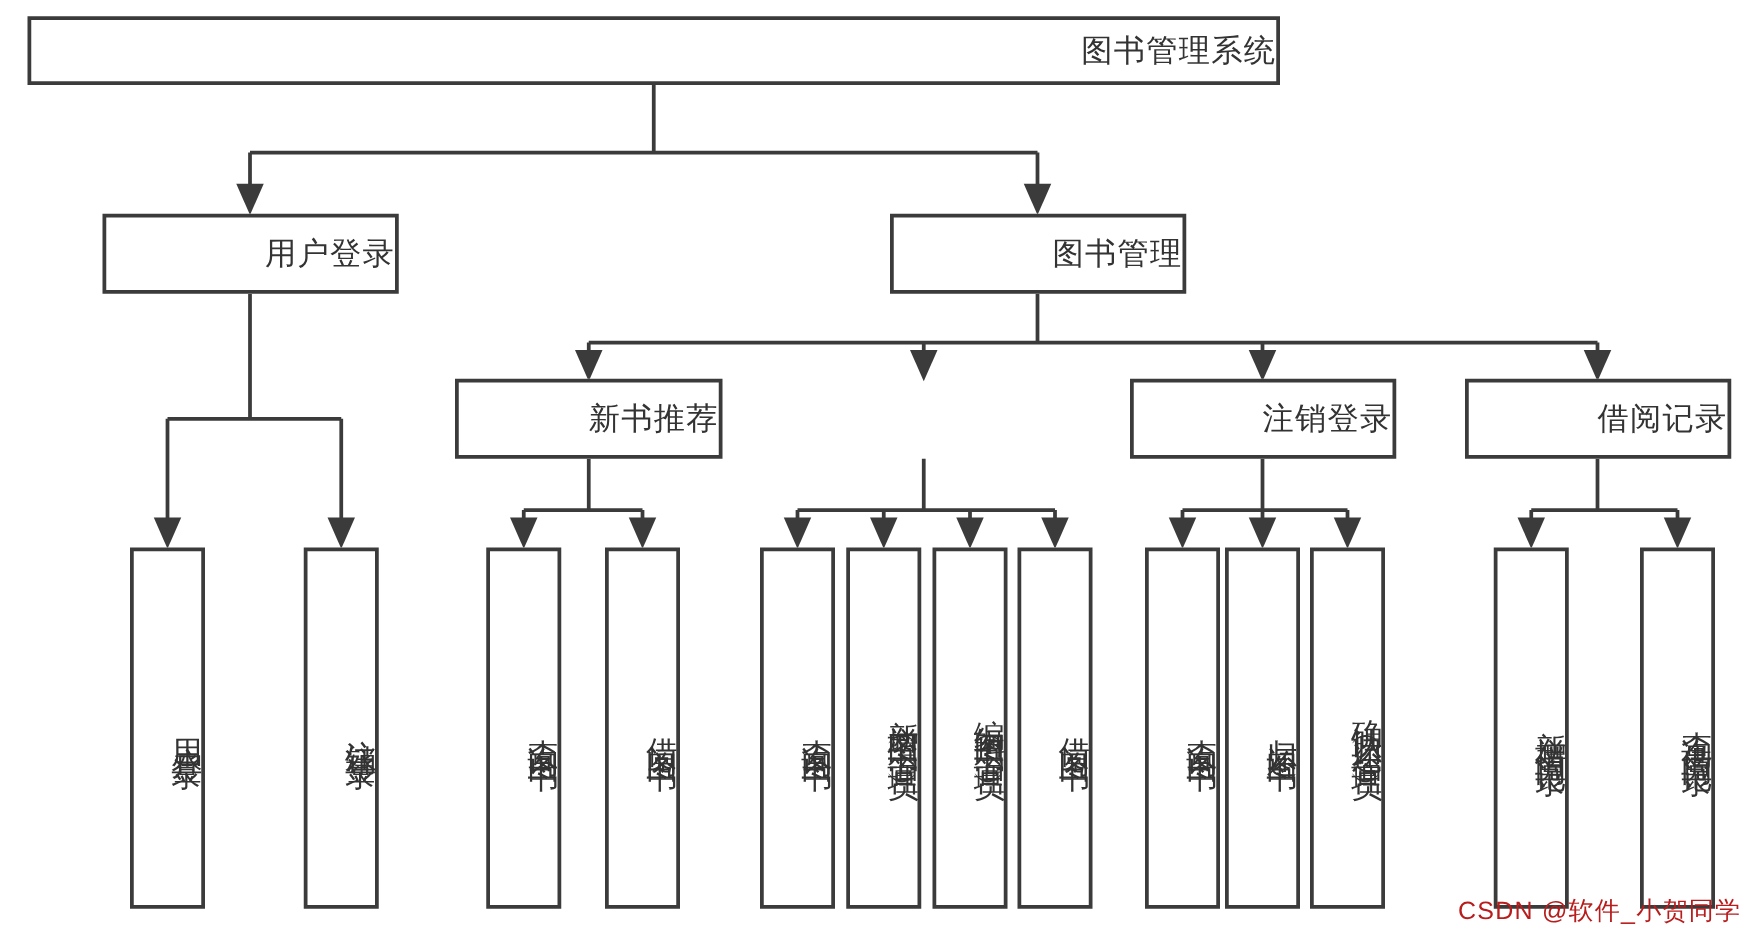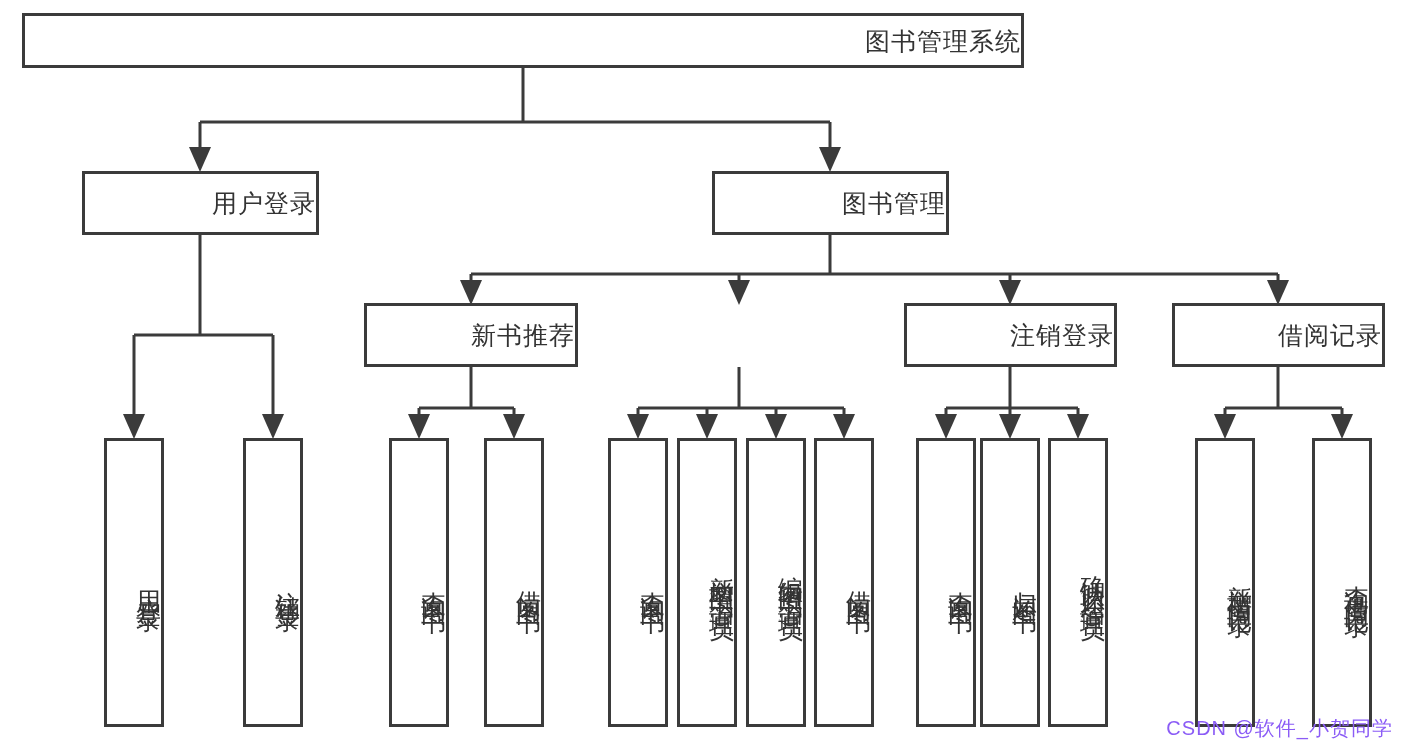--- a/index.html
+++ b/index.html
@@ -19,21 +19,21 @@
   .lbl{
     font-size:25px;color:#333333;letter-spacing:1px;
     white-space:nowrap;line-height:1.2;
   }
   .v .lbl{
     writing-mode:vertical-rl;text-orientation:mixed;
     letter-spacing:6px;line-height:1;
   }
   .watermark{
     position:absolute;right:12px;bottom:5px;z-index:3;
-    font-size:20px;color:#8b5cf6;letter-spacing:1px;white-space:nowrap;
+    font-size:20px;color:#b91c1c;letter-spacing:1px;white-space:nowrap;
   }
 </style>
 </head>
 <body>
 
 <div class="canvas">
 
   <svg class="edges" width="1405" height="747" viewBox="0 0 1405 747">
 
     <g stroke="#3b3b3b" stroke-width="3" fill="none">

